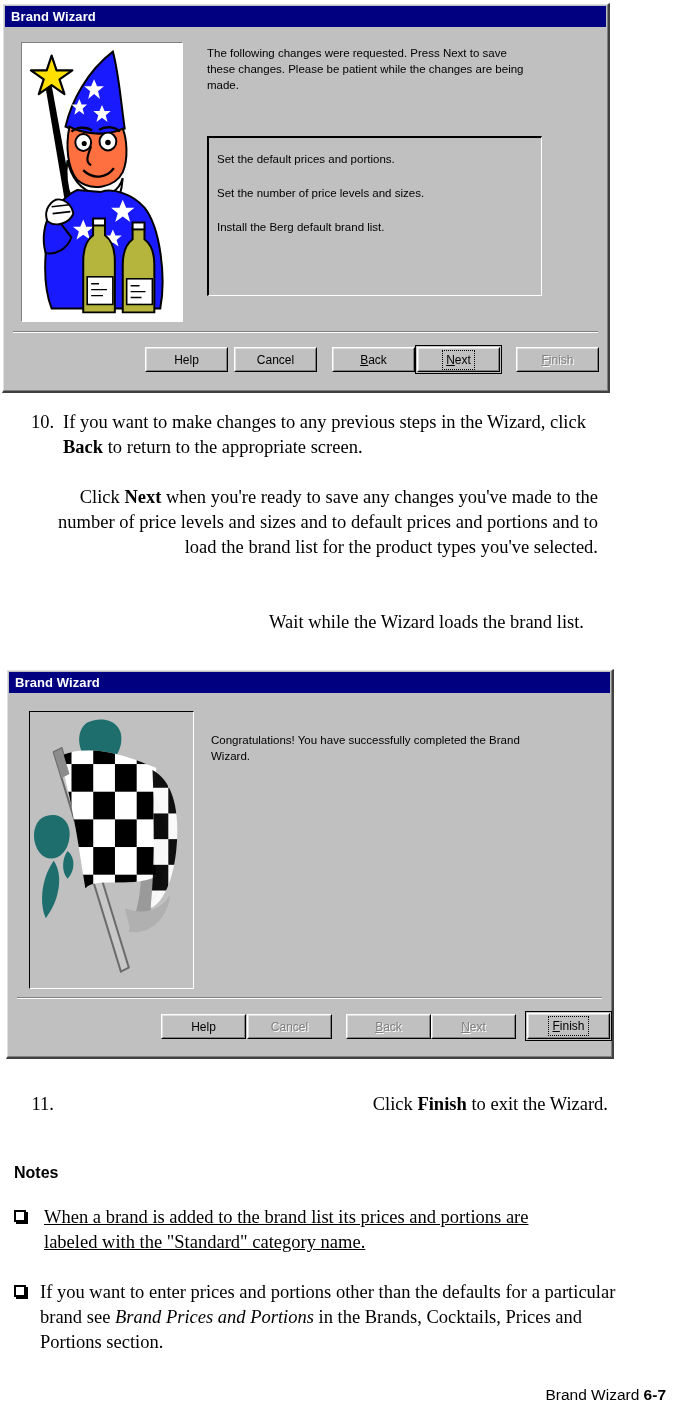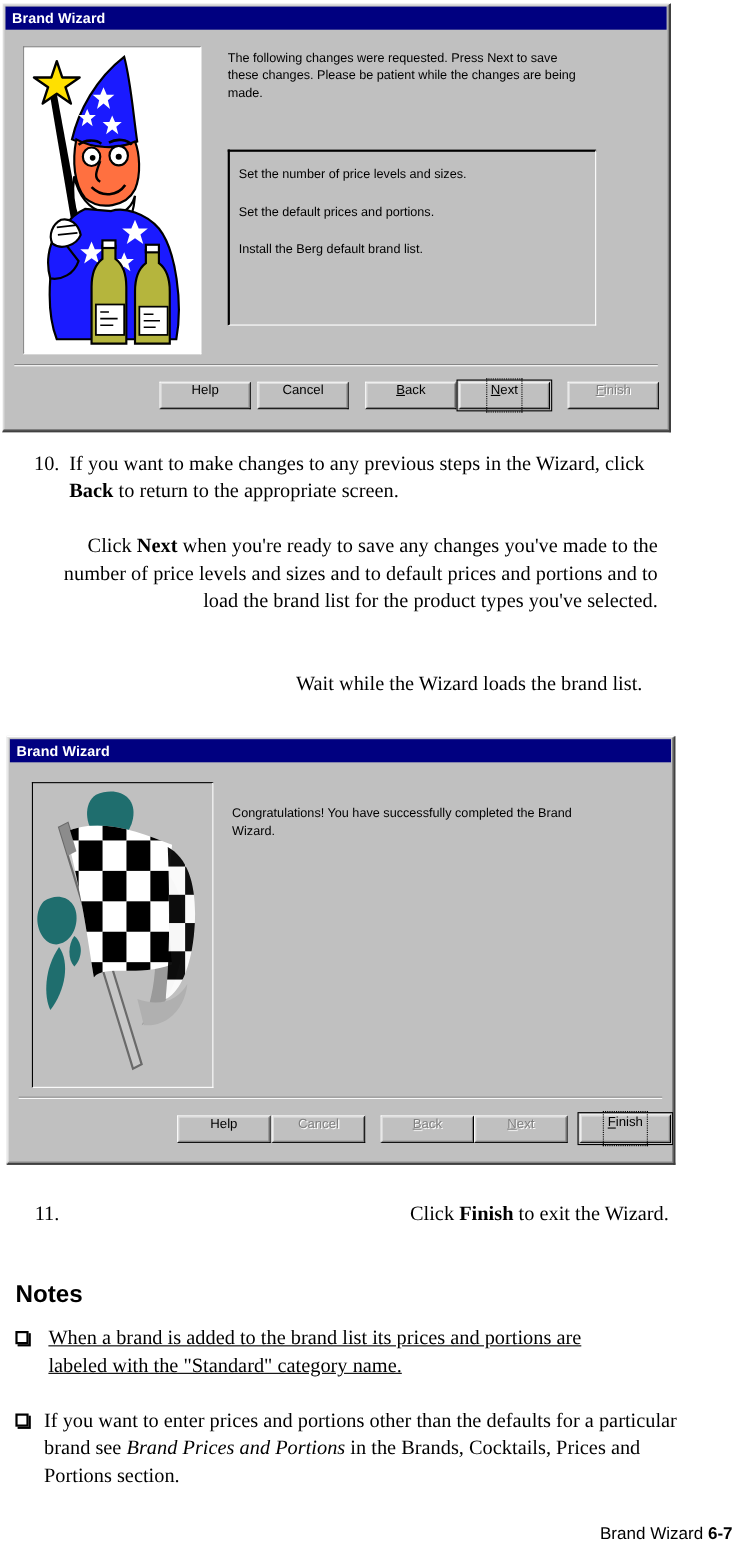--- a/index.html
+++ b/index.html
@@ -78,20 +78,21 @@
   
   .btn {
     position: absolute;
     box-sizing: border-box;
     background: #c0c0c0;
     border-top: 1px solid #ffffff;
     border-left: 1px solid #ffffff;
     border-right: 1px solid #000000;
     border-bottom: 1px solid #000000;
     display: flex;
+    align-items: center;
     justify-content: center;
     font-family: "Liberation Sans", sans-serif;
     font-size: 12px;
     color: #000000;
     cursor: default;
     user-select: none;
   }
   .btn::before {
     content: "";
     position: absolute;
@@ -207,21 +208,21 @@
     margin-left: 0;
     text-align: right;
   }
   b { font-weight: bold; }
   i { font-style: italic; }
 
   .notes-heading {
     position: absolute;
     font-family: "Liberation Sans", sans-serif;
     font-weight: bold;
-    font-size: 22px;
+    font-size: 16px;
   }
 
   .note-item {
     position: absolute;
     font-family: "Liberation Serif", serif;
     font-size: 18.5px;
     line-height: 25px;
   }
   .note-bullet {
     position: absolute;
@@ -308,22 +309,22 @@
         <path d="M112 186 h12 v12 c 8 6, 10 16, 10 26 v 48 h-32 v-48 c 0 -10, 2 -20, 10 -26 Z" fill="#b5b53d" stroke="#000000" stroke-width="2"></path>
         <rect x="112" y="181" width="12" height="7" fill="#ffffff" stroke="#000000" stroke-width="2"></rect>
         <rect x="106" y="238" width="26" height="26" fill="#ffffff" stroke="#000000" stroke-width="1.6"></rect>
         <path d="M110 245 h9 M110 251 h15 M110 257 h11" stroke="#000000" stroke-width="1.4"></path>
       </svg>
     </div>
 
     <div class="dlg-prompt" style="left:202px; top:18px; width:330px;">The following changes were requested. Press Next to save these changes. Please be patient while the changes are being made.</div>
 
     <div class="listbox" style="left:202px; top:109px; width:335px; height:160px;">
+      <div class="listbox-item">Set the default prices and portions.</div>
       <div class="listbox-item">Set the number of price levels and sizes.</div>
-      <div class="listbox-item">Set the default prices and portions.</div>
       <div class="listbox-item">Install the Berg default brand list.</div>
     </div>
 
     <div class="btn-separator" style="top:304px;"></div>
 
     <div class="btn" style="left:140px; top:320px; width:83px; height:25px;">
       <span class="lbl">Help</span>
     </div>
 
     <div class="btn" style="left:229px; top:320px; width:83px; height:25px;">

